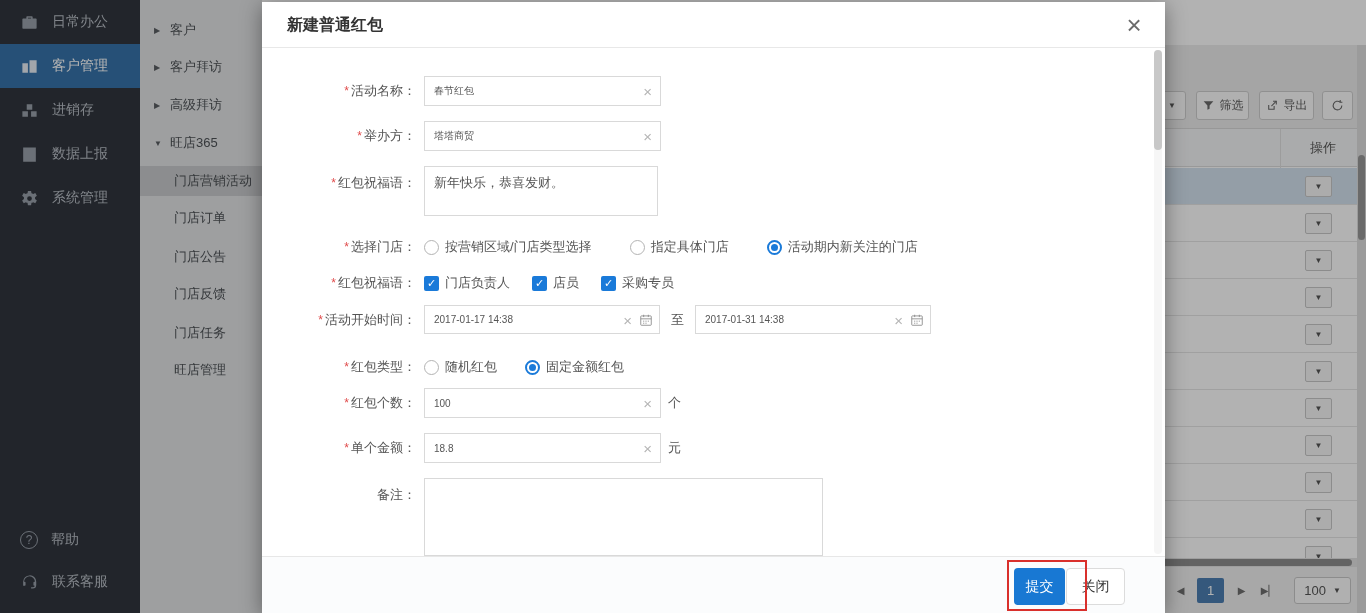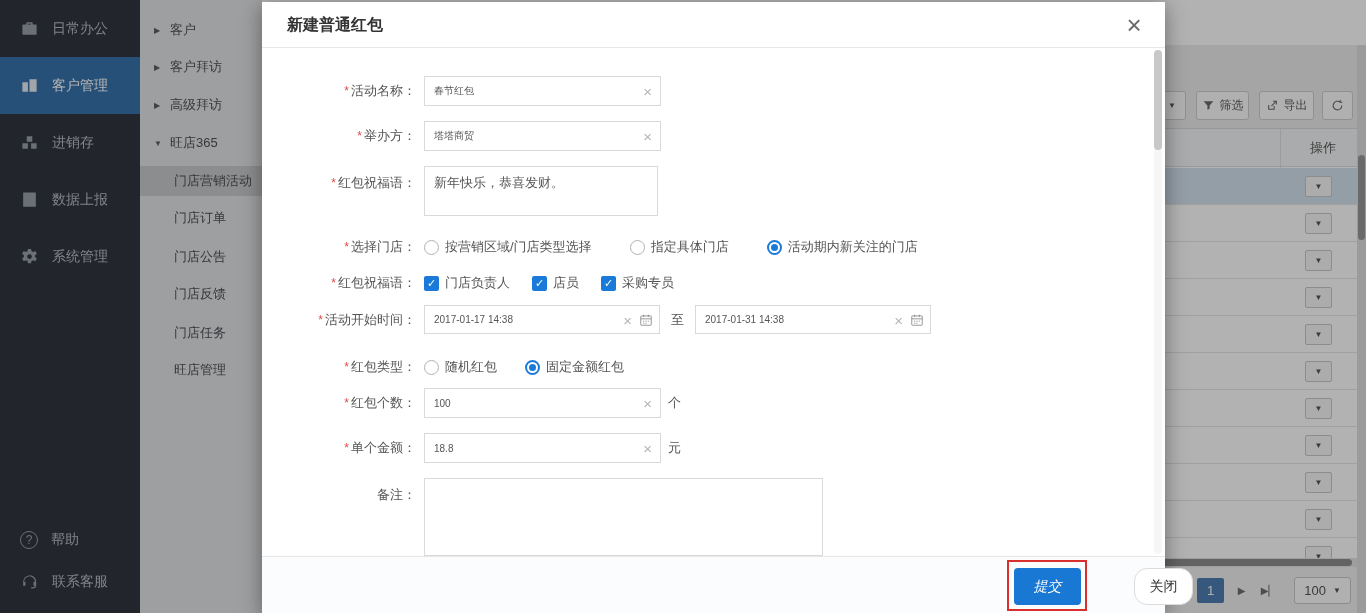--- a/index.html
+++ b/index.html
@@ -1,21 +1,21 @@
 <!DOCTYPE html>
 <html><head>
 <meta charset="utf-8">
 <style>
   * { margin:0; padding:0; box-sizing:border-box; }
   html,body { width:1366px; height:613px; overflow:hidden; }
   body { font-family:"Liberation Sans","DejaVu Sans",sans-serif; background:#ececec; position:relative; }
 
   
   .sidebar { position:absolute; left:0; top:0; width:140px; height:613px; background:#31363e; z-index:10; }
-  .side-item { height:57px; display:flex; align-items:center; padding-left:20px; gap:13px; color:#b9bec6; font-size:14px; cursor:pointer; }
+  .side-item { height:44px; display:flex; align-items:center; padding-left:20px; gap:13px; color:#b9bec6; font-size:14px; cursor:pointer; }
   .side-item.active { background:#3773ab; color:#fff; }
   .side-item svg { width:19px; height:19px; fill:#9aa1ab; flex-shrink:0; }
   .side-item.active svg { fill:#e8eef5; }
   .side-bottom { position:absolute; left:0; bottom:10px; width:100%; }
   .side-bottom .side-item { height:42px; }
   .qmark { width:18px; height:18px; border:1px solid #9aa1ab; border-radius:50%; color:#9aa1ab; font-size:12px; display:flex; align-items:center; justify-content:center; flex-shrink:0; }
 
   
   .submenu { position:absolute; left:140px; top:0; width:122px; height:613px; background:#e2e4e6; z-index:10; }
   .sub-item { position:absolute; left:0; width:122px; height:30px; display:flex; align-items:center; padding-left:14px; gap:6px; font-size:13px; color:#4e5256; cursor:pointer; }
@@ -75,22 +75,22 @@
   .unit { font-size:13px; color:#555; margin-left:7px; }
 
   .radio { width:15px; height:15px; border:1px solid #b3b3b3; border-radius:50%; background:#fff; display:inline-block; flex-shrink:0; cursor:pointer; }
   .radio.checked { border:2px solid #1a7ad9; position:relative; }
   .radio.checked::after { content:""; position:absolute; left:2px; top:2px; right:2px; bottom:2px; background:#1a7ad9; border-radius:50%; }
   .cbox { width:15px; height:15px; background:#1a7ad9; border-radius:2px; color:#fff; font-size:11px; display:flex; align-items:center; justify-content:center; flex-shrink:0; cursor:pointer; }
   .opt { display:flex; align-items:center; gap:6px; font-size:13px; color:#555; cursor:pointer; }
   .optgrp { display:flex; align-items:center; }
 
   .m-footer { position:absolute; left:0; top:554px; width:903px; height:57px; background:#fbfcfd; border-top:1px solid #e7e7e7; }
-  .btn-submit { position:absolute; left:752px; top:11px; width:67px; height:37px; background:#1878d3; color:#fff; border:none; border-radius:4px; font-size:14px; font-family:inherit; cursor:pointer;font-style:italic; }
-  .btn-close { position:absolute; left:872px; top:11px; width:59px; height:37px; background:#fff; color:#333; border:1px solid #dcdcdc; border-radius:13px; font-size:14px; font-family:inherit; cursor:pointer; }
+  .btn-submit { position:absolute; left:752px; top:11px; width:51px; height:37px; background:#1878d3; color:#fff; border:none; border-radius:4px; font-size:14px; font-family:inherit; cursor:pointer; }
+  .btn-close { position:absolute; left:804px; top:11px; width:59px; height:37px; background:#fff; color:#333; border:1px solid #dcdcdc; border-radius:4px; font-size:14px; font-family:inherit; cursor:pointer; }
   .annotation { position:absolute; left:745px; top:3px; width:80px; height:51px; border:2px solid #d9302c; pointer-events:none; }
 </style>
 </head>
 <body>
 
 <div class="content">
   <div class="topbar"></div>
 
   <div class="bg-btn" style="left:896px;width:28px;">
       <span style="font-size:8px;">▼</span>

